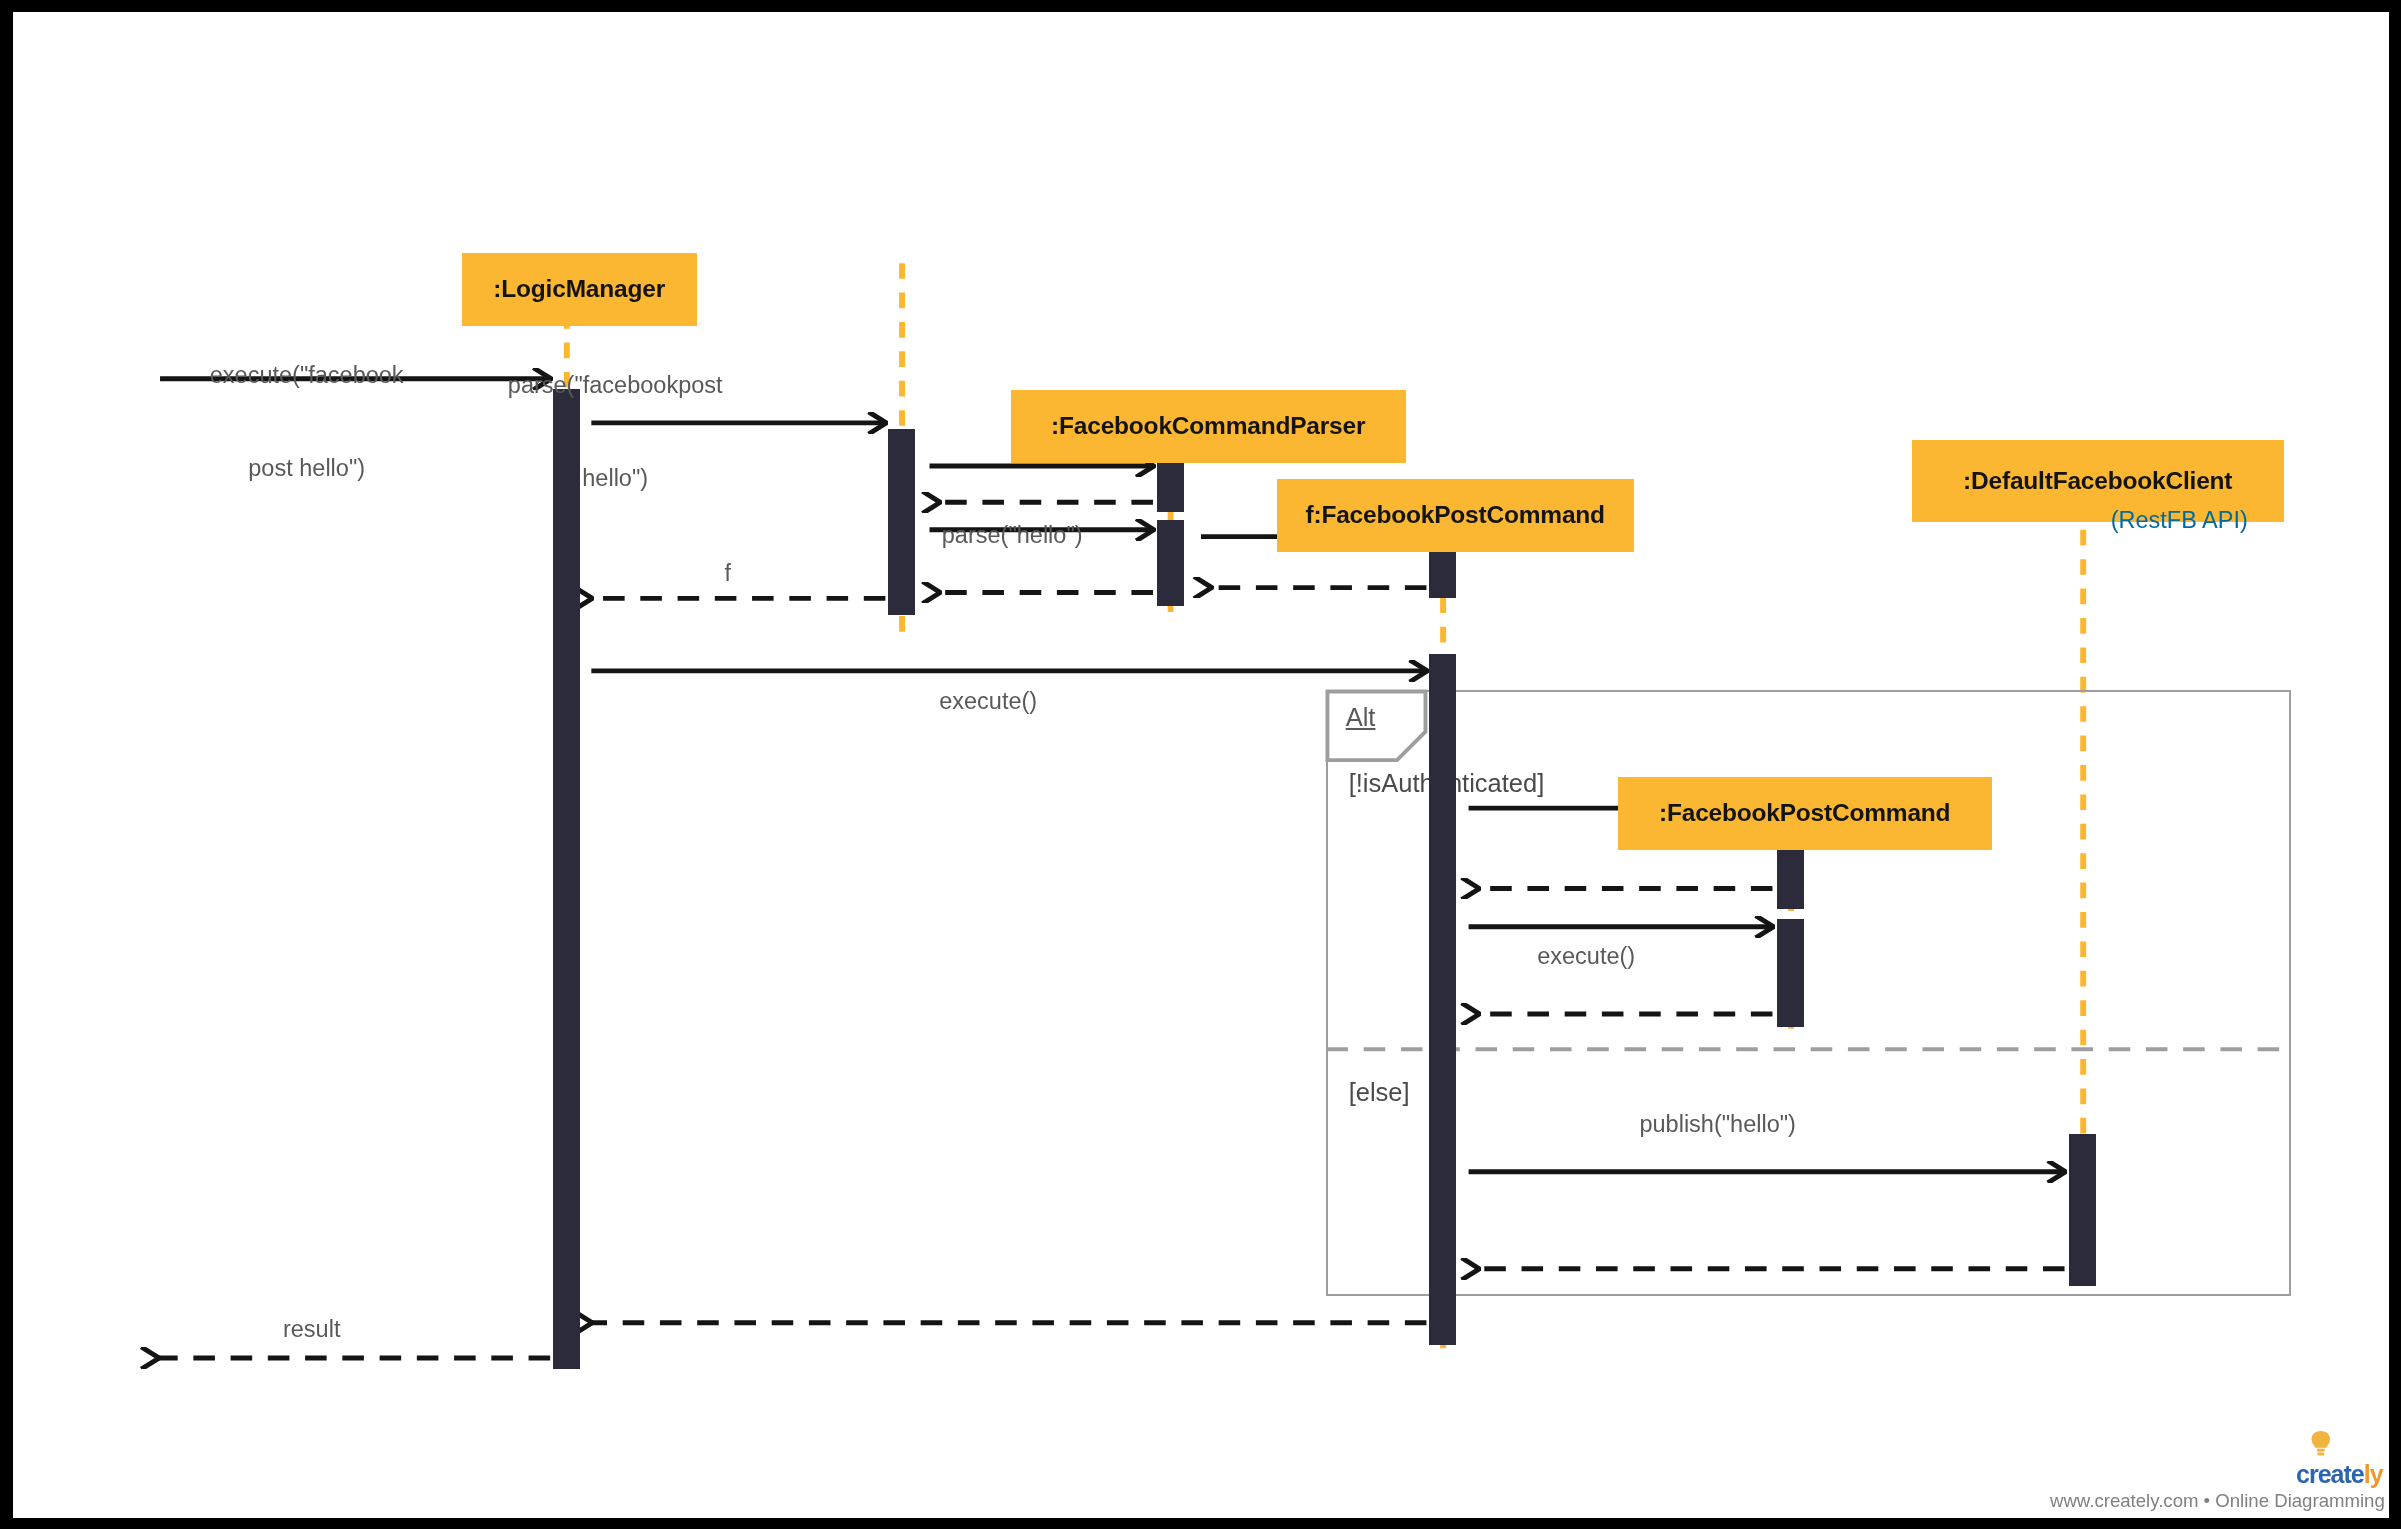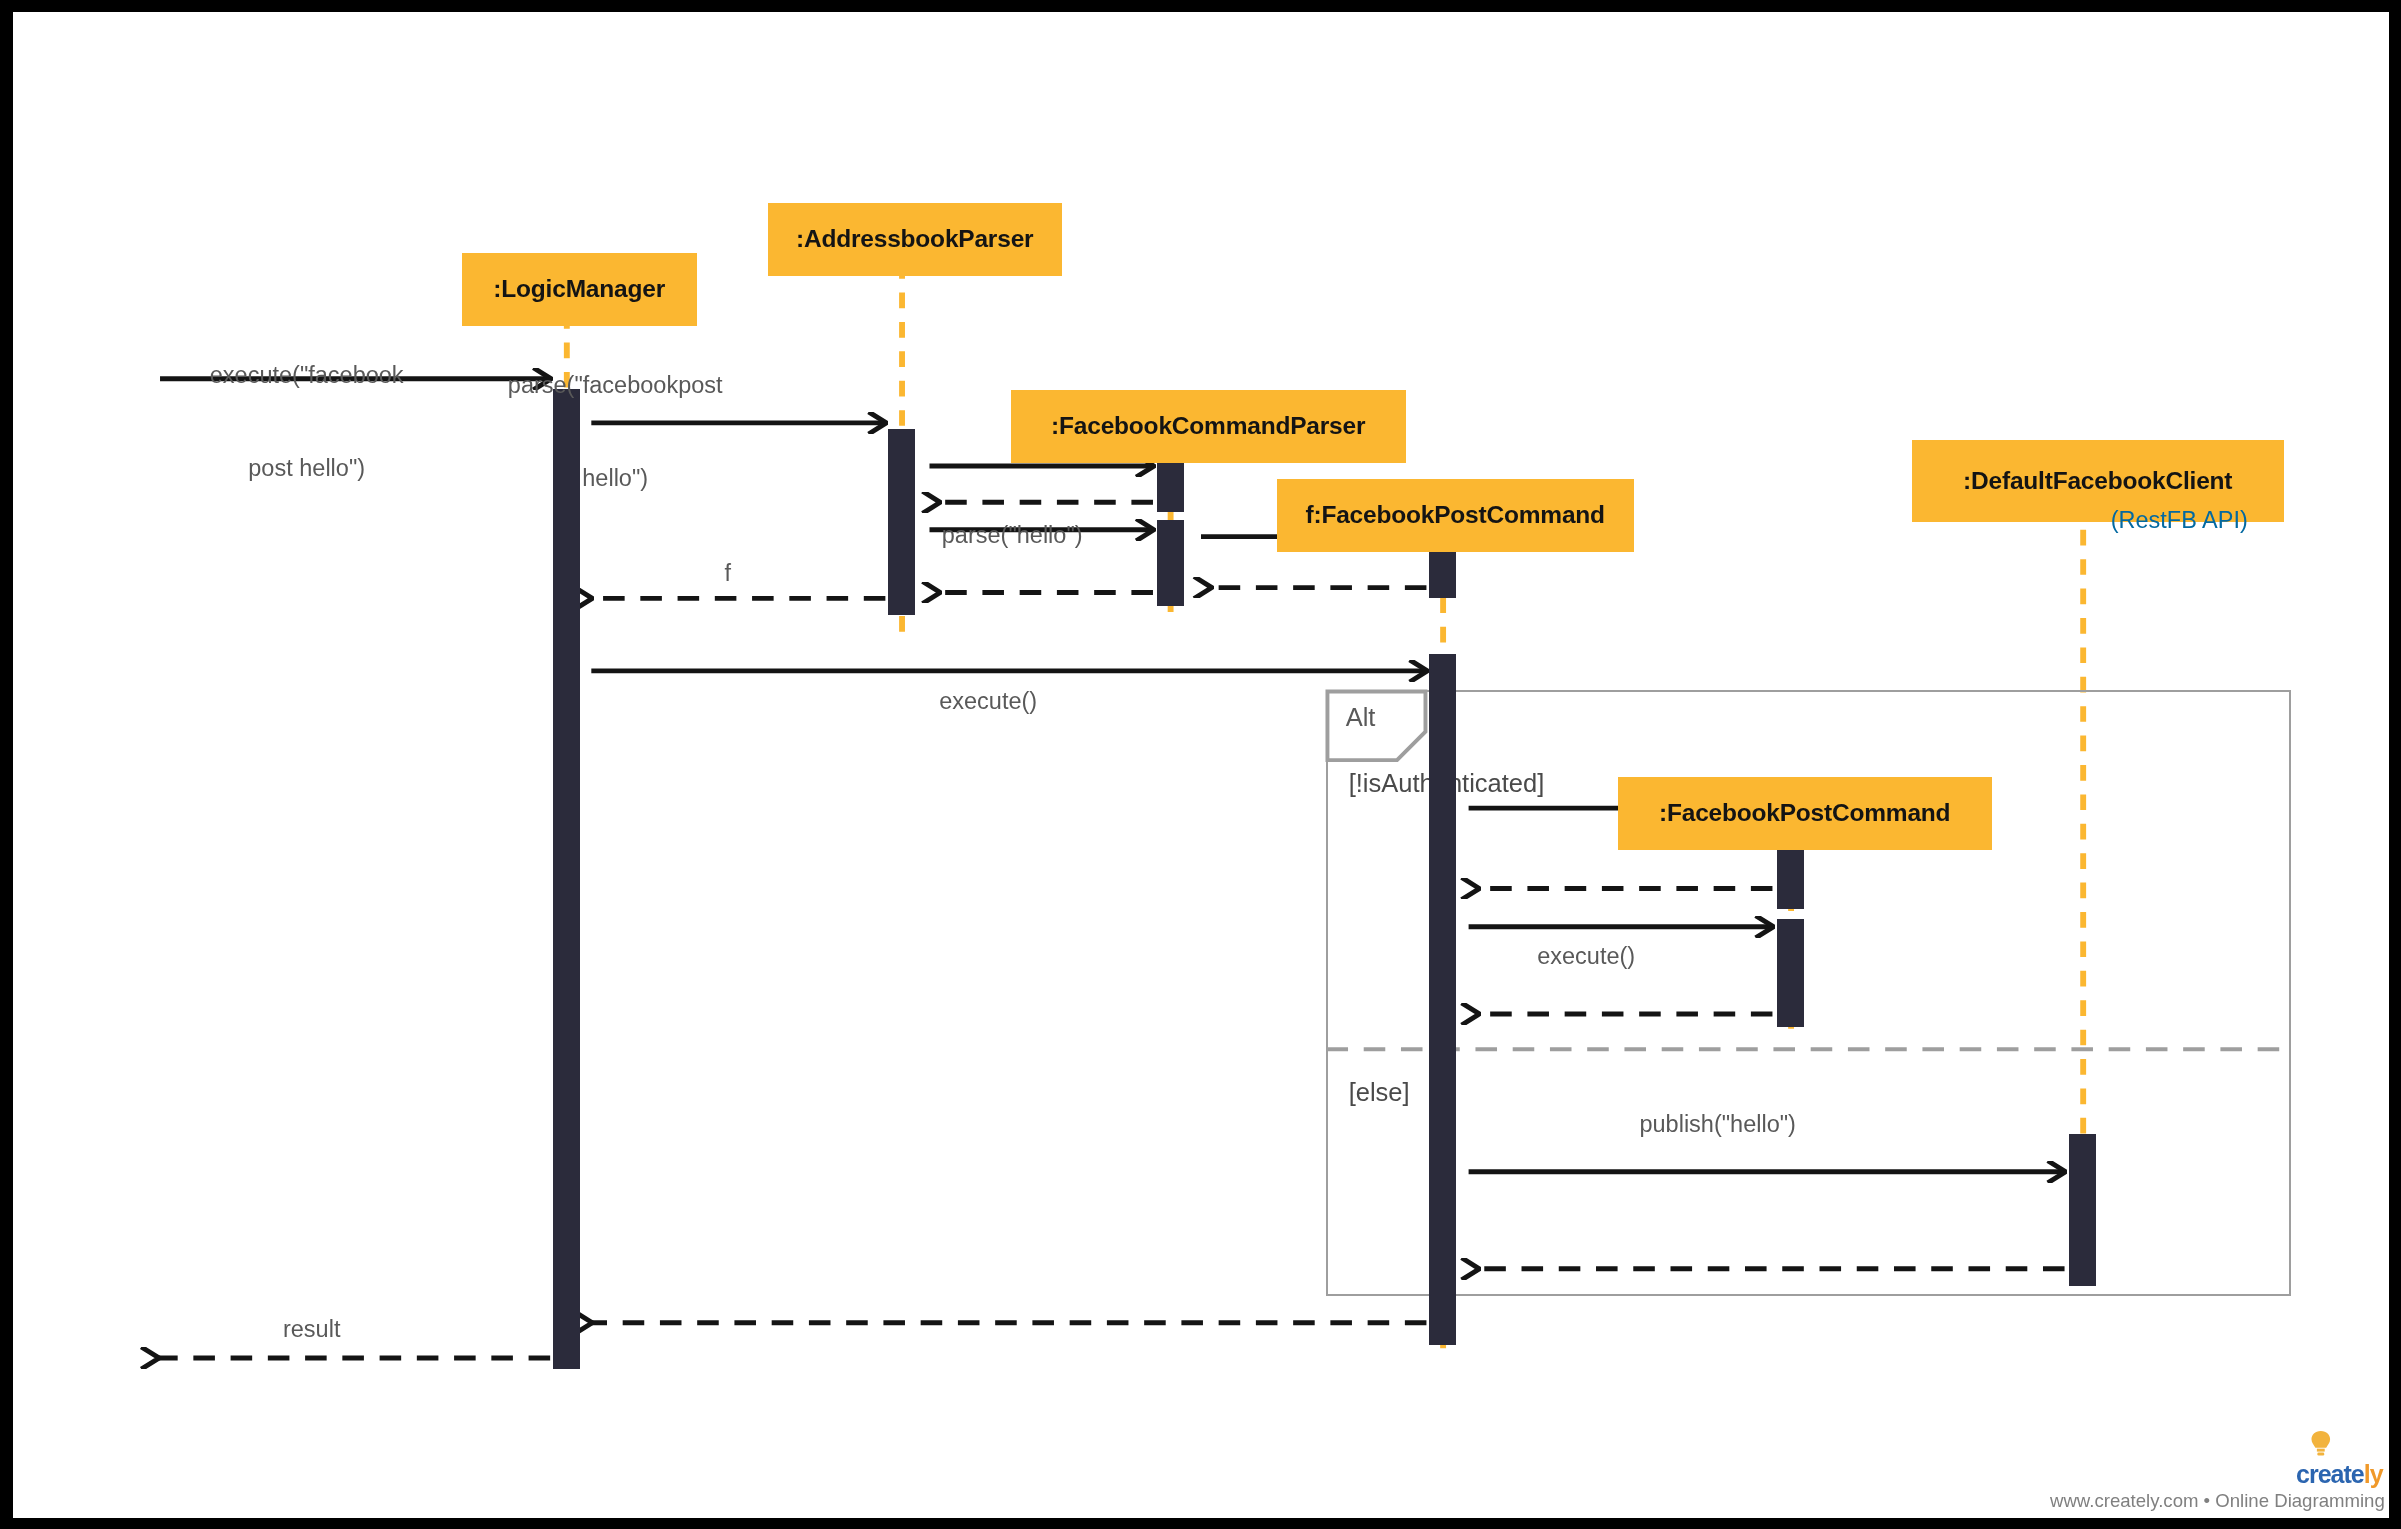--- a/index.html
+++ b/index.html
@@ -190,21 +190,21 @@
 
       <line x1="1442" y1="1337" x2="590" y2="1337" marker-end="url(#openArrowL)" stroke-dasharray="22 16"></line>
       <line x1="548" y1="1373" x2="148" y2="1373" marker-end="url(#openArrowL)" stroke-dasharray="22 16"></line>
     </g>
 
     <path d="M1341,693 L1441,693 L1441,734 L1412,763 L1341,763 Z" fill="#ffffff" stroke="#9e9e9e" stroke-width="4"></path>
   </svg>
 
   <div class="alt-frame" style="left:1313px; top:678px; width:965px; height:606px;"></div>
 
-  <div class="alt-tag" style="left:1333px; top:691px;">Alt</div>
+  <div class="alt-tag" style="left:1333px; top:691px;text-decoration:underline;">Alt</div>
 
   <div class="guard" style="left:1336px; top:757px;">[!isAuthenticated]</div>
 
   <div class="guard" style="left:1336px; top:1066px;">[else]</div>
 
   <div class="activation" style="left:540px; top:377px; width:27.4px; height:980px;"></div>
 
   <div class="activation" style="left:875px; top:417px; width:27.4px; height:186px;"></div>
 
   <div class="activation" style="left:1144px; top:441px; width:27.4px; height:59px;"></div>
@@ -218,23 +218,20 @@
   <div class="activation" style="left:1764px; top:838px; width:27.4px; height:59px;"></div>
 
   <div class="activation" style="left:1764px; top:907px; width:27.4px; height:108px;"></div>
 
   <div class="activation" style="left:2056px; top:1122px; width:27.4px; height:152px;"></div>
 
   <div class="participant" style="left:449px; top:241px; width:235px; height:73px;">
     <span>:LogicManager</span>
   </div>
 
-  <div class="participant" style="left:755px; top:191px; width:294px; height:73px;">
-    <span>:AddressbookParser</span>
-  </div>
 
   <div class="participant" style="left:998px; top:378px; width:395px; height:73px;">
     <span>:FacebookCommandParser</span>
   </div>
 
   <div class="participant" style="left:1264px; top:467px; width:357px; height:73px;">
     <span>f:FacebookPostCommand</span>
   </div>
 
   <div class="participant" style="left:1899px; top:428px; width:372px; height:82px;">

